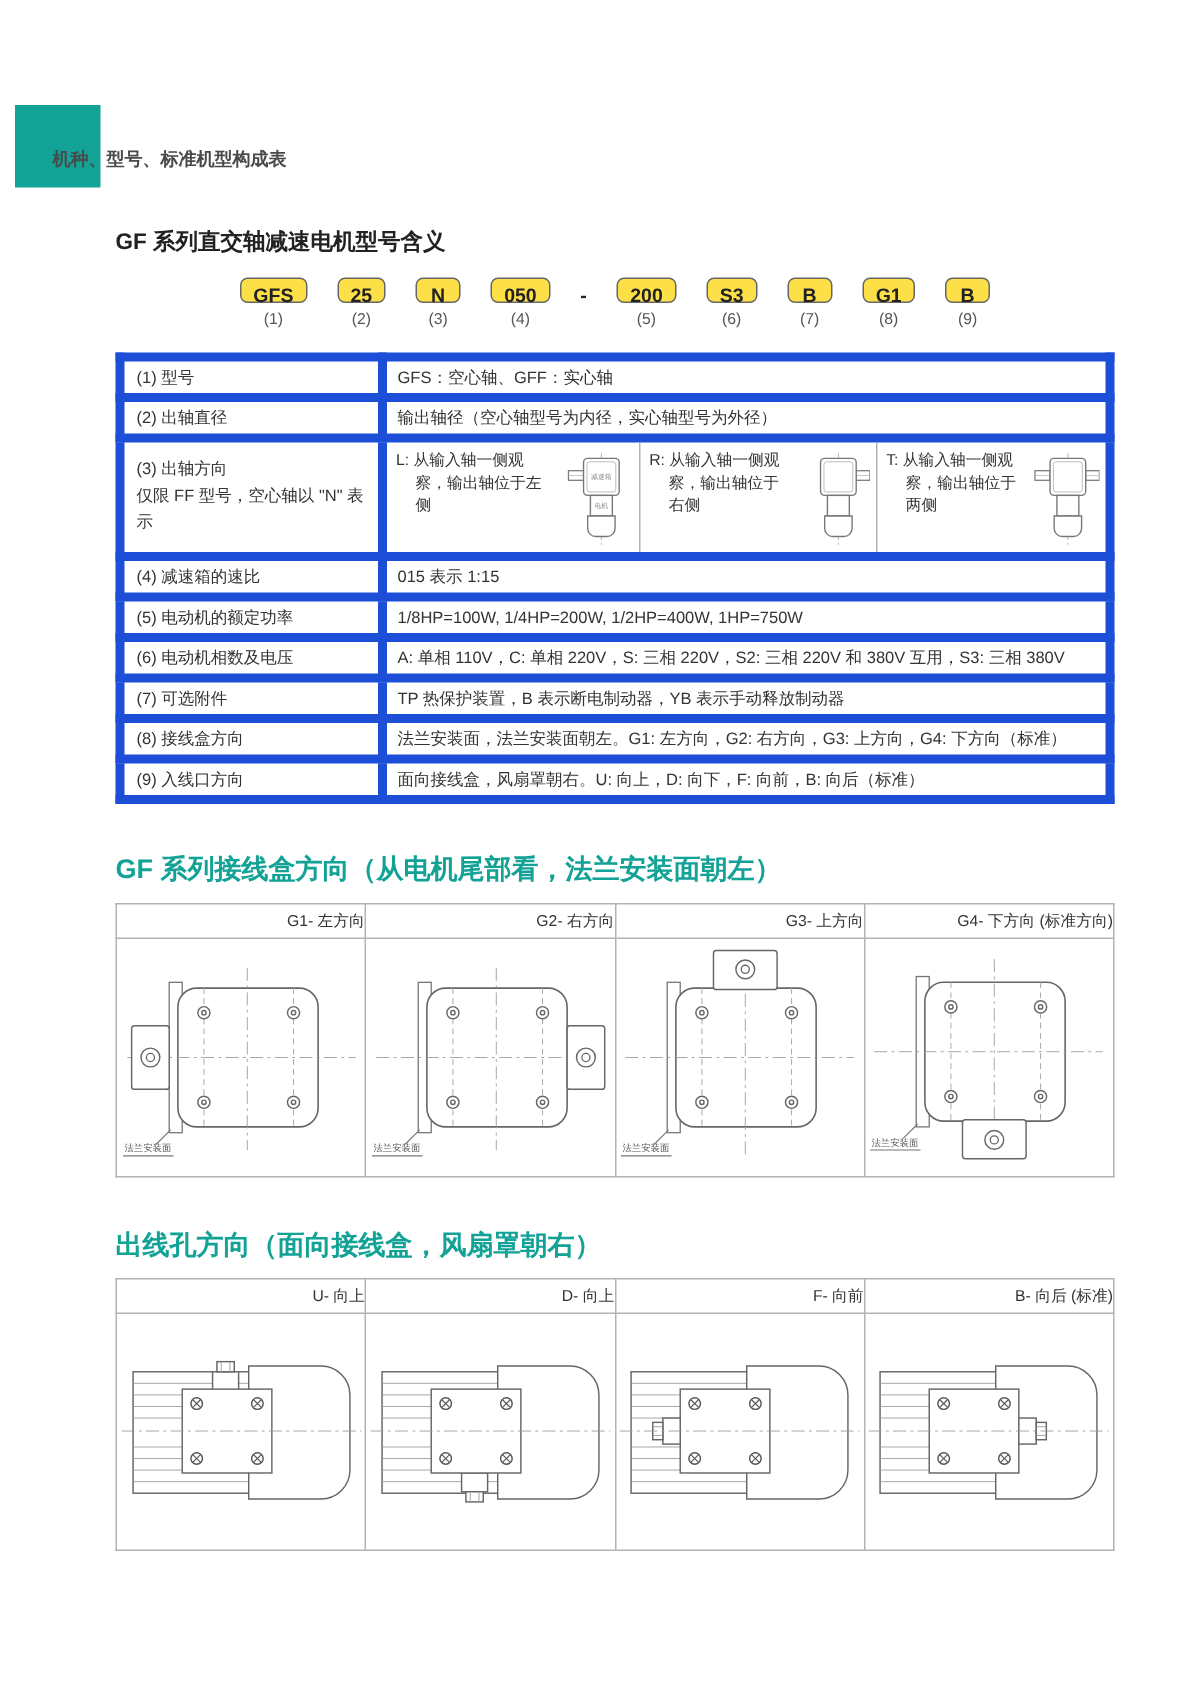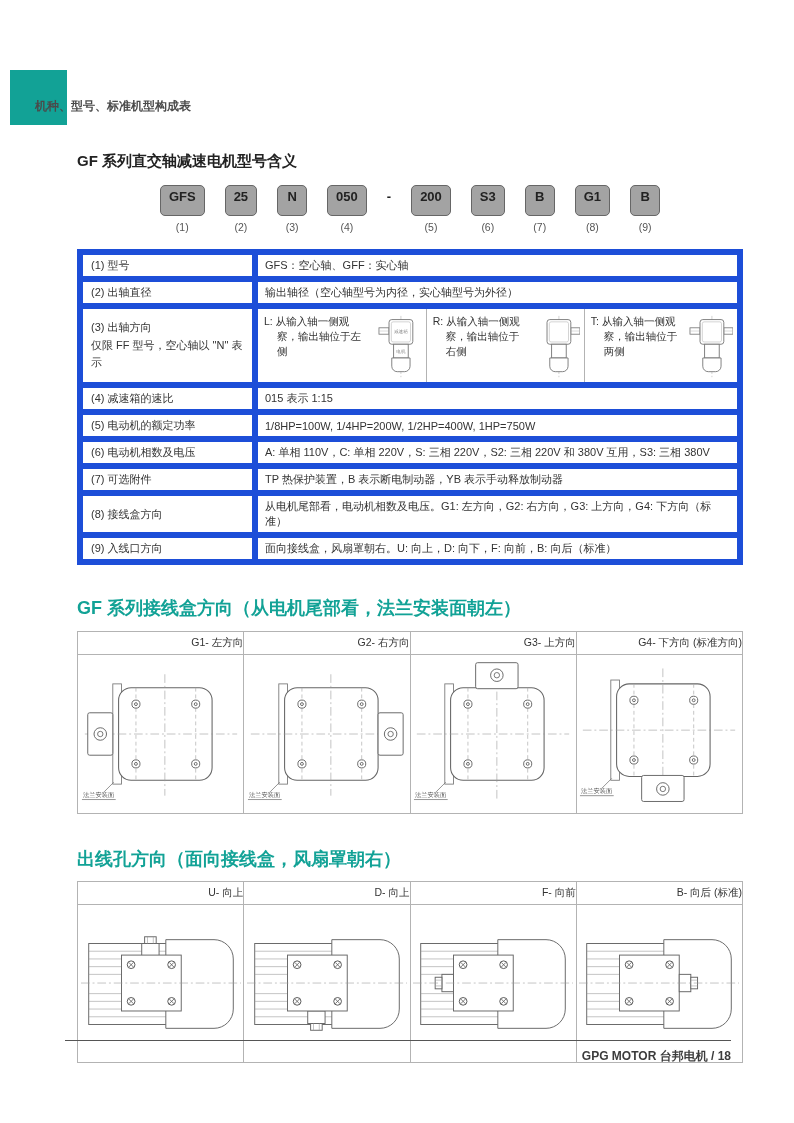--- a/index.html
+++ b/index.html
@@ -17,23 +17,23 @@
   .corner-block { width:57px; height:55px; background:#12A296; margin-left:10px; }
   .subtitle-row { position:absolute; top:98px; left:0; width:727px; text-align:left;
                   font-size:12px; font-weight:bold; color:#4a4a4a;margin-left:35px; }
 
   .content { position:absolute; left:77px; top:152px; width:666px; }
   .page-title { font-size:15px; font-weight:bold; color:#222; margin-bottom:14px; }
 
   
   .code-row { display:flex; justify-content:center; gap:20px; margin-bottom:16px; }
   .code-part { display:flex; flex-direction:column; align-items:center; }
-  .code-box { display:inline-block; min-width:30px; padding:0 8px; height:31px; line-height:21px;
+  .code-box { display:inline-block; min-width:30px; padding:0 8px; height:17px; line-height:21px;
               border:1.5px solid #666; border-radius:5px; font-weight:bold; font-size:13px;
-              color:#222; text-align:center; background:#a3a3a3; }
+              color:#222; text-align:center; background:#fde047; }
   .code-index { margin-top:5px; font-size:10.5px; color:#555; }
   .code-dash { font-weight:bold; font-size:13px; color:#222; line-height:23px; }
 
   
   table { border-collapse:collapse; width:666px; table-layout:fixed; }
   .spec td { border:6px solid #1d4ed8; font-size:11px; color:#333; vertical-align:middle; }
   .spec .lbl { width:175px; padding:3px 8px; }
   .spec .val { padding:3px 7px; }
   .spec .row-std td { height:22px; }
   .spec .lbl-multiline { vertical-align:middle; line-height:1.6; }
@@ -195,21 +195,21 @@
       <tr class="row-std">
         <td class="lbl">(6) 电动机相数及电压</td>
         <td class="val">A: 单相 110V，C: 单相 220V，S: 三相 220V，S2: 三相 220V 和 380V 互用，S3: 三相 380V</td>
       </tr>
       <tr class="row-std">
         <td class="lbl">(7) 可选附件</td>
         <td class="val">TP 热保护装置，B 表示断电制动器，YB 表示手动释放制动器</td>
       </tr>
       <tr class="row-std">
         <td class="lbl">(8) 接线盒方向</td>
-        <td class="val">从电机尾部看，电动机相数及电压。G1: 左方向，G2: 右方向，G3: 上方向，G4: 下方向（标准）</td>
+        <td class="val">法兰安装面，法兰安装面朝左。G1: 左方向，G2: 右方向，G3: 上方向，G4: 下方向（标准）</td>
       </tr>
       <tr class="row-std">
         <td class="lbl">(9) 入线口方向</td>
         <td class="val">面向接线盒，风扇罩朝右。U: 向上，D: 向下，F: 向前，B: 向后（标准）</td>
       </tr>
     </tbody>
       </table>
 
     <div class="section-title sec2-title">GF 系列接线盒方向（从电机尾部看，法兰安装面朝左）</div>
     <table class="diag diag-rear">
@@ -498,17 +498,14 @@
             </g>
             <line x1="0" y1="69" x2="166" y2="69" stroke="#999" stroke-width="0.6" stroke-dasharray="9 3 2 3"></line>
           </svg>
         </td>
       </tr>
     </tbody>
       </table>
 
   </div>
 
-  <div class="footer">
-    <div class="footer-text">GPG MOTOR 台邦电机  /  18</div>
-  </div>
 
 </div>
 
 </body></html>

